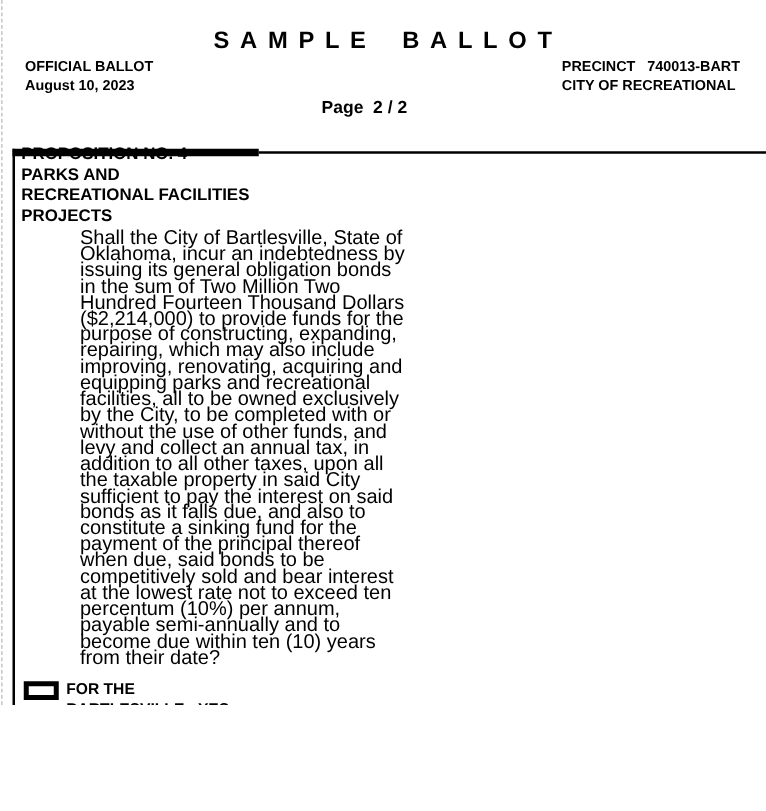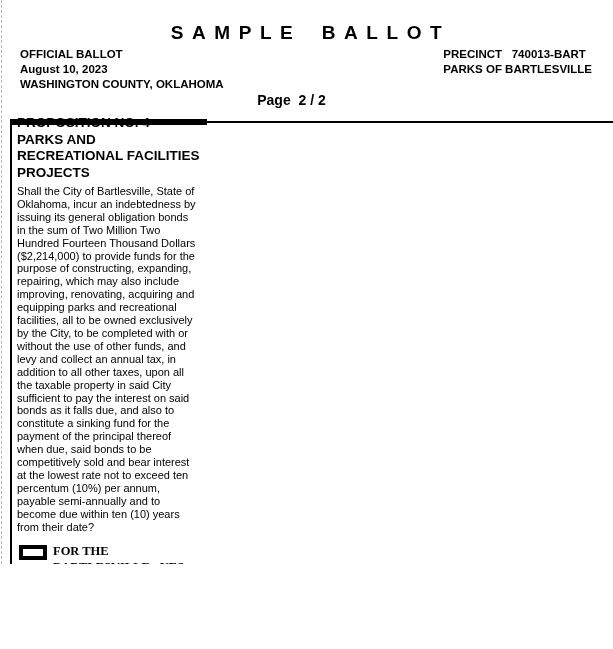--- a/index.html
+++ b/index.html
@@ -80,63 +80,62 @@
   }
   .prop-title {
     font-size: 13.5px;
     font-weight: bold;
     line-height: 16.5px;
     white-space: pre;
     margin-top: 3px;
   }
   .prop-body {
     margin-top: 4px;
-    font-size: 11px;
+    font-size: 16px;
     line-height: 12.9px;
     white-space: pre;
+    margin-left: 47px;
   }
   .option-row {
     display: flex;
     align-items: flex-start;
     margin-top: 17px;
   }
   .option-row.first { margin-top: 11px; }
   .ballot-checkbox {
     flex: 0 0 auto;
     width: 28px; height: 15px;
     border: 4px solid #000;
     background: #fff;
     margin: 1px 6px 0 2px;
   }
   .option-label {
     font-size: 12.5px;
     font-weight: bold;
     line-height: 15.5px;
-    font-family: Liberation Serif, serif;
   }
   .option-label div { white-space: pre; }
 </style>
 </head>
 <body>
 
 <div class="page">
 
   <div class="cut-line"></div>
 
   <div class="ballot-title">SAMPLE BALLOT</div>
 
   <div class="header-info">
     <div class="header-left">
       <div>OFFICIAL BALLOT</div>
       <div>August 10, 2023</div>
-      <div>WASHINGTON COUNTY, OKLAHOMA</div>
     </div>
     <div class="header-right">
       <div>PRECINCT&nbsp;&nbsp;&nbsp;740013-BART</div>
-      <div>PARKS OF BARTLESVILLE</div>
+      <div>CITY OF RECREATIONAL</div>
     </div>
   </div>
 
   <div class="page-label">Page&nbsp;&nbsp;2 / 2</div>
 
   <div class="col-top-bar"></div>
   <div class="rule-thin-right"></div>
   <div class="col-left-border"></div>
   <div class="col-bottom-rule"></div>
 

